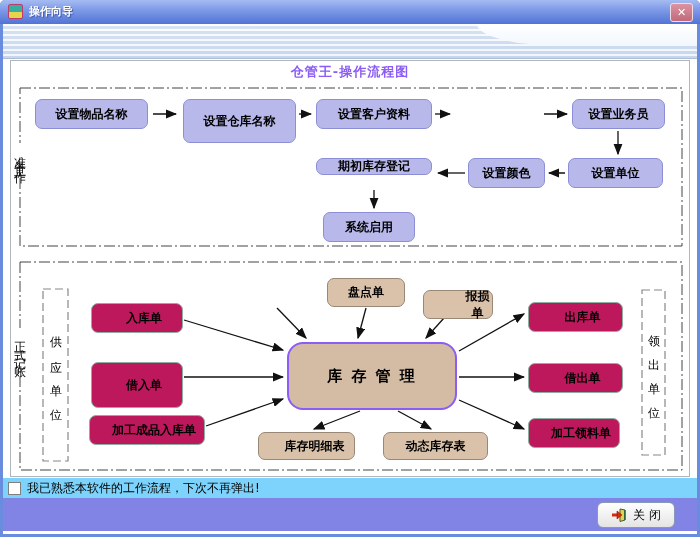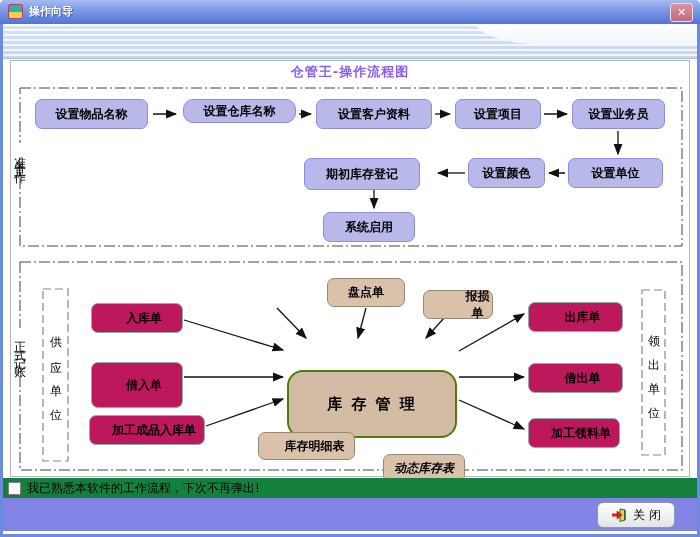--- a/index.html
+++ b/index.html
@@ -45,31 +45,31 @@
   .chart-title{position:absolute;left:10px;width:680px;top:63px;text-align:center;font-size:13px;font-weight:bold;color:#8b5cf6;letter-spacing:1px;}
   .overlay{position:absolute;left:0;top:0;pointer-events:none;}
   
   .bx{
     position:absolute;display:flex;align-items:center;justify-content:center;
     font-size:12px;font-weight:bold;color:#000;border-radius:7px;box-sizing:border-box;text-align:center;
   }
   .lav{background:#b8b9ea;border:1px solid #8c8ed6;}
   .tan{background:#d9c1aa;border:1px solid #9a8877;}
   .grn{background:#be185d;border:1px solid #8fae9f;padding-left:14px;}
-  .ctr{background:#d3bba4;border:2px solid #4d7c0f;border-radius:16px;font-size:15px;letter-spacing:2px;margin-top:28px;}
+  .ctr{background:#d3bba4;border:2px solid #8b5cf6;border-radius:16px;font-size:15px;letter-spacing:2px;}
   
   .vlabel{
     position:absolute;writing-mode:vertical-rl;text-orientation:upright;
     font-size:12px;color:#000;background:#fff;letter-spacing:5px;padding:4px 0;
     left:13px;width:15px;text-align:center;
   }
   .vcell{position:absolute;display:flex;align-items:center;justify-content:center;}
   .vcell span{writing-mode:vertical-rl;text-orientation:upright;font-size:12px;color:#000;letter-spacing:24px;}
   
-  .checkrow{position:absolute;left:3px;right:3px;top:478px;height:20px;background:#15803d;display:flex;align-items:center;}
+  .checkrow{position:absolute;left:3px;right:3px;top:478px;height:20px;background:#7dd3fc;display:flex;align-items:center;}
   .cbox{width:13px;height:13px;margin-left:5px;background:#fff;border:1px solid #808080;box-sizing:border-box;cursor:pointer;}
   .clabel{margin-left:6px;font-size:12px;color:#000;cursor:pointer;}
   .footerband{position:absolute;left:3px;right:3px;top:498px;height:33px;background:#8184e4;}
   .close-btn{
     position:absolute;right:22px;top:4px;width:78px;height:26px;
     background:linear-gradient(180deg,#ffffff,#e4e4e4);
     border:1px solid #8898b8;border-radius:6px;
     display:flex;align-items:center;justify-content:center;gap:6px;
     font-family:inherit;font-size:12px;color:#000;cursor:pointer;
   }
@@ -133,46 +133,45 @@
   <div class="vlabel" style="top:143px;">准备工作</div>
   <div class="vlabel" style="top:328px;letter-spacing:8px;">正式记账</div>
   <div class="vcell" style="left:43px;top:289px;width:25px;height:172px;">
     <span>供应单位</span>
   </div>
   <div class="vcell" style="left:642px;top:290px;width:23px;height:165px;">
     <span>领出单位</span>
   </div>
 
   <div class="bx lav" style="left:35px;top:99px;width:113px;height:30px;">设置物品名称</div>
-  <div class="bx lav" style="left:183px;top:99px;width:113px;height:24px;border-radius:10px;">设置仓库名称</div>
+  <div class="bx lav" style="left:183px;top:99px;width:113px;height:44px;">设置仓库名称</div>
   <div class="bx lav" style="left:316px;top:99px;width:116px;height:30px;">设置客户资料</div>
-  <div class="bx lav" style="left:455px;top:99px;width:86px;height:30px;">设置项目</div>
   <div class="bx lav" style="left:572px;top:99px;width:93px;height:30px;">设置业务员</div>
 
-  <div class="bx lav" style="left:304px;top:158px;width:116px;height:32px;">期初库存登记</div>
+  <div class="bx lav" style="left:316px;top:158px;width:116px;height:17px;">期初库存登记</div>
   <div class="bx lav" style="left:468px;top:158px;width:77px;height:30px;">设置颜色</div>
   <div class="bx lav" style="left:568px;top:158px;width:95px;height:30px;">设置单位</div>
 
   <div class="bx lav" style="left:323px;top:212px;width:92px;height:30px;">系统启用</div>
 
   <div class="bx tan" style="left:327px;top:278px;width:78px;height:29px;">盘点单</div>
   <div class="bx tan" style="left:423px;top:290px;width:70px;height:29px;padding-left:39px;">报损单</div>
 
   <div class="bx grn" style="left:91px;top:303px;width:92px;height:30px;">入库单</div>
   <div class="bx grn" style="left:91px;top:362px;width:92px;height:46px;">借入单</div>
   <div class="bx grn" style="left:89px;top:415px;width:116px;height:30px;">加工成品入库单</div>
 
   <div class="bx ctr" style="left:287px;top:342px;width:170px;height:68px;">库 存 管 理</div>
 
   <div class="bx grn" style="left:528px;top:302px;width:95px;height:30px;">出库单</div>
   <div class="bx grn" style="left:528px;top:363px;width:95px;height:30px;">借出单</div>
   <div class="bx grn" style="left:528px;top:418px;width:92px;height:30px;">加工领料单</div>
 
   <div class="bx tan" style="left:258px;top:432px;width:97px;height:28px;padding-left:16px;">库存明细表</div>
-  <div class="bx tan" style="left:383px;top:454px;width:82px;height:28px;font-style:italic;">动态库存表</div>
+  <div class="bx tan" style="left:383px;top:432px;width:105px;height:28px;">动态库存表</div>
 
   <div class="checkrow">
     <span class="cbox"></span>
     <span class="clabel">我已熟悉本软件的工作流程，下次不再弹出!</span>
   </div>
 
   <div class="footerband">
     <button class="close-btn">
       <svg width="16" height="16" viewBox="0 0 16 16">
         <path d="M9,2 L14,3 L14,13 L9,14.5 Z" fill="#e2d24e" stroke="#4a5a2a" stroke-width="1"></path>

